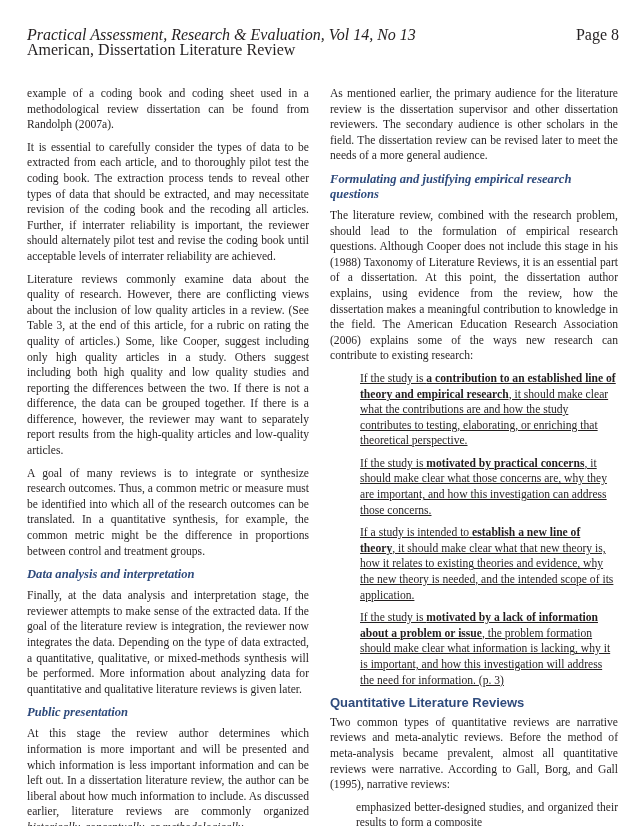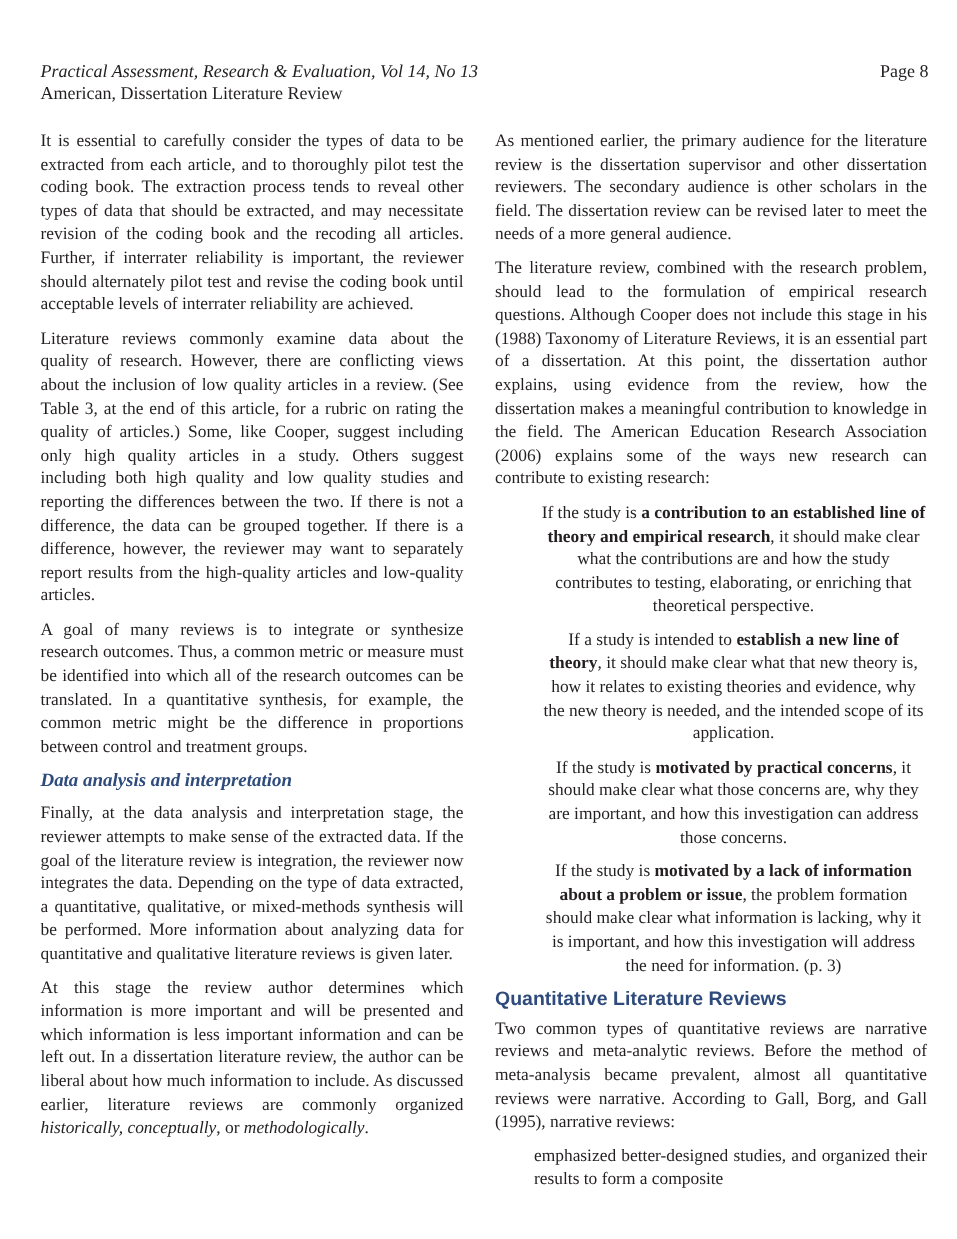--- a/index.html
+++ b/index.html
@@ -1,52 +1,55 @@
 <!DOCTYPE html>
 <html><head>
 <meta charset="utf-8">
 <style>
   html, body { margin:0; padding:0; background:#ffffff; }
   body { width:638px; height:826px; position:relative; overflow:hidden;
          font-family:"Liberation Serif","DejaVu Serif",serif; color:#231f20; }
-  .header { position:absolute; left:27px; top:40px; width:592px; font-size:12px; line-height:15px; }
+  .header { position:absolute; left:27px; top:27px; width:592px; font-size:16px; line-height:15px; }
   .header .journal { font-style:italic; }
   .header .page { position:absolute; right:0; top:0; }
   .col { position:absolute; top:86px; width:282px; font-size:11.6px; line-height:15.6px; }
   .col.left { left:27px; }
   .col.right { left:330px; width:288px; }
   p { margin:0 0 7px 0; text-align:justify; }
   h3 { margin:8px 0 6px 0; font-size:12.6px; line-height:15px; font-style:italic; font-weight:bold; color:#2f4b7c; }
   h2 { margin:6px 0 4px 0; font-family:"Liberation Sans","DejaVu Sans",sans-serif; font-size:13px; font-weight:bold; color:#2f4b7c; }
-  .quote { margin-left:30px; text-align:center; }
+  .quote { margin-left:30px; text-align:left;text-decoration:underline; }
   .quote2 { margin-left:26px; }
   b { font-weight:bold; }
   i { font-style:italic; }
 </style>
 </head>
 <body>
 
 <div class="header">
   <div class="journal">Practical Assessment, Research &amp; Evaluation, Vol 14, No 13</div>
   <div>American, Dissertation Literature Review</div>
   <div class="page">Page 8</div>
 </div>
 
 <div class="col left">
+  <p>example of a coding book and coding sheet used in a methodological review dissertation can be found from Randolph (2007a).</p>
   <p>It is essential to carefully consider the types of data to be extracted from each article, and to thoroughly pilot test the coding book. The extraction process tends to reveal other types of data that should be extracted, and may necessitate revision of the coding book and the recoding all articles. Further, if interrater reliability is important, the reviewer should alternately pilot test and revise the coding book until acceptable levels of interrater reliability are achieved.</p>
   <p>Literature reviews commonly examine data about the quality of research. However, there are conflicting views about the inclusion of low quality articles in a review. (See Table 3, at the end of this article, for a rubric on rating the quality of articles.) Some, like Cooper, suggest including only high quality articles in a study. Others suggest including both high quality and low quality studies and reporting the differences between the two. If there is not a difference, the data can be grouped together. If there is a difference, however, the reviewer may want to separately report results from the high-quality articles and low-quality articles.</p>
   <p>A goal of many reviews is to integrate or synthesize research outcomes. Thus, a common metric or measure must be identified into which all of the research outcomes can be translated. In a quantitative synthesis, for example, the common metric might be the difference in proportions between control and treatment groups.</p>
   <h3>Data analysis and interpretation</h3>
   <p>Finally, at the data analysis and interpretation stage, the reviewer attempts to make sense of the extracted data. If the goal of the literature review is integration, the reviewer now integrates the data. Depending on the type of data extracted, a quantitative, qualitative, or mixed-methods synthesis will be performed. More information about analyzing data for quantitative and qualitative literature reviews is given later.</p>
+  <h3>Public presentation</h3>
   <p><span>At this stage the review author determines which information is more important and will be presented and which information is less important information and can be left out. In a dissertation literature review, the author can be liberal about how much information to include. As discussed earlier, literature reviews are commonly organized </span><i>historically, conceptually</i><span>, or </span><i>methodologically</i><span>.</span></p>
 </div>
 
 <div class="col right">
   <p>As mentioned earlier, the primary audience for the literature review is the dissertation supervisor and other dissertation reviewers. The secondary audience is other scholars in the field. The dissertation review can be revised later to meet the needs of a more general audience.</p>
+  <h3>Formulating and justifying empirical research questions</h3>
   <p>The literature review, combined with the research problem, should lead to the formulation of empirical research questions. Although Cooper does not include this stage in his (1988) Taxonomy of Literature Reviews, it is an essential part of a dissertation. At this point, the dissertation author explains, using evidence from the review, how the dissertation makes a meaningful contribution to knowledge in the field. The American Education Research Association (2006) explains some of the ways new research can contribute to existing research:</p>
   <p class="quote"><span>If the study is </span><b>a contribution to an established line of theory and empirical research</b><span>, it should make clear what the contributions are and how the study contributes to testing, elaborating, or enriching that theoretical perspective.</span></p>
+  <p class="quote"><span>If the study is </span><b>motivated by practical concerns</b><span>, it should make clear what those concerns are, why they are important, and how this investigation can address those concerns.</span></p>
   <p class="quote"><span>If a study is intended to </span><b>establish a new line of theory</b><span>, it should make clear what that new theory is, how it relates to existing theories and evidence, why the new theory is needed, and the intended scope of its application.</span></p>
-  <p class="quote"><span>If the study is </span><b>motivated by practical concerns</b><span>, it should make clear what those concerns are, why they are important, and how this investigation can address those concerns.</span></p>
   <p class="quote"><span>If the study is </span><b>motivated by a lack of information about a problem or issue</b><span>, the problem formation should make clear what information is lacking, why it is important, and how this investigation will address the need for information. (p. 3)</span></p>
   <h2>Quantitative Literature Reviews</h2>
   <p>Two common types of quantitative reviews are narrative reviews and meta-analytic reviews. Before the method of meta-analysis became prevalent, almost all quantitative reviews were narrative. According to Gall, Borg, and Gall (1995), narrative reviews:</p>
   <p class="quote2">emphasized better-designed studies, and organized their results to form a composite</p>
 </div>
 
 </body></html>

